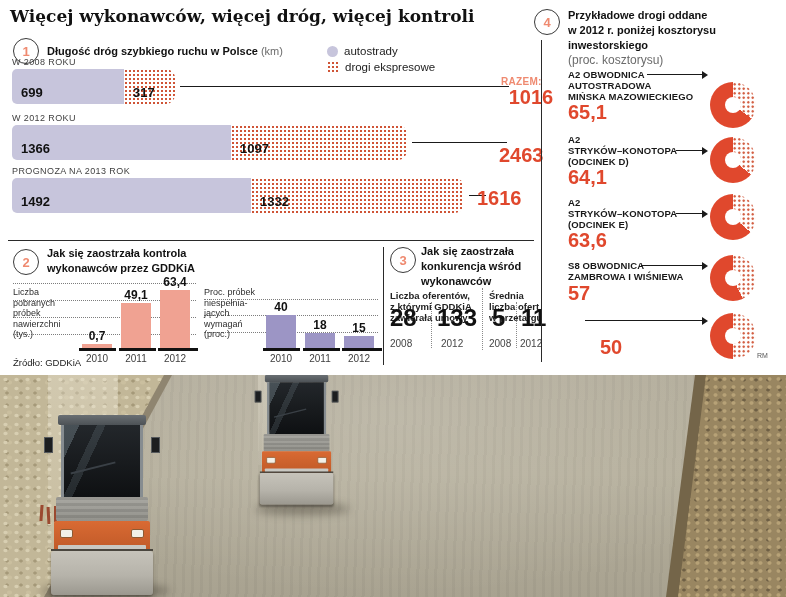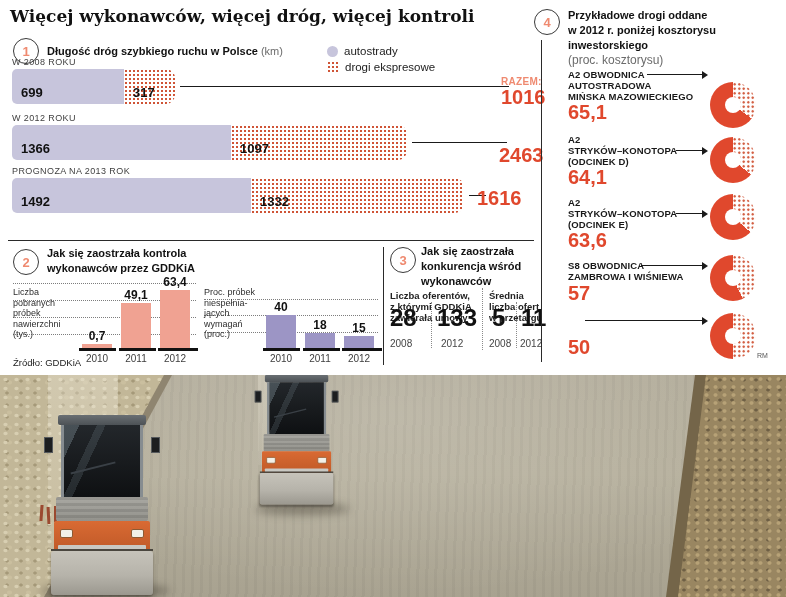--- a/index.html
+++ b/index.html
@@ -26,21 +26,21 @@
   
   .hrow{position:absolute;left:12px;width:540px;}
   .rlabel{font-size:9px;color:#3f3f3f;letter-spacing:.4px;}
   .barwrap{position:relative;margin-top:2px;height:35px;display:flex;}
   .seg{position:relative;height:35px;box-sizing:border-box;}
   .seg.solid{background:#c7c5dc;border-radius:5px 0 0 5px;}
   .seg.dotted{background:radial-gradient(#cf5436 1px,rgba(0,0,0,0) 1.35px);
               background-size:4px 4px;border-radius:0 9px 9px 0;}
   .segval{position:absolute;left:9px;bottom:4px;font-size:13px;font-weight:bold;color:#111;}
   .leader{position:absolute;top:17px;height:1px;background:#1a1a1a;}
-  .total-num{font-size:20px;font-weight:bold;color:#e0482d;line-height:20px;}
+  .total-num{font-size:20px;font-weight:bold;color:#e0482d;line-height:20px;text-align:center;}
   .razem-label{font-size:10px;font-weight:bold;color:#ef8a70;letter-spacing:.3px;}
 
   .hline{position:absolute;height:1px;background:#2a2a2a;}
   .vline{position:absolute;width:1px;background:#2a2a2a;}
   .dottedv{position:absolute;width:0;border-left:1px dotted #8a8a8a;}
   .gridline{position:absolute;height:0;border-top:1px dotted #7d7d7d;}
 
   
   .axis-label{font-size:9px;line-height:10.5px;color:#2e2e2e;}
   .vchart{position:absolute;display:flex;align-items:flex-end;gap:9px;}
@@ -322,21 +322,21 @@
     <div class="arrowhead" style="left:702px;top:210px;"></div>
     <div class="donut" style="left: 710px; top: 194px; background: conic-gradient(rgba(0, 0, 0, 0) 0%, rgba(0, 0, 0, 0) 36.4%, rgb(224, 72, 45) 36.4%, rgb(224, 72, 45) 100%) 0% 0% / 100% 100%, radial-gradient(rgb(207, 84, 54) 1px, rgba(0, 0, 0, 0) 1.35px) 0% 0% / 4.5px 4.5px;"></div>
 
     <div class="abs road-label prelines" style="left:568px;top:260px;">S8 OBWODNICA
 ZAMBROWA I WIŚNIEWA</div>
     <div class="abs road-val" style="left:568px;top:283px;">57</div>
     <div class="lline" style="left:641px;top:265px;width:63px;"></div>
     <div class="arrowhead" style="left:702px;top:262px;"></div>
     <div class="donut" style="left: 710px; top: 255px; background: conic-gradient(rgba(0, 0, 0, 0) 0%, rgba(0, 0, 0, 0) 43%, rgb(224, 72, 45) 43%, rgb(224, 72, 45) 100%) 0% 0% / 100% 100%, radial-gradient(rgb(207, 84, 54) 1px, rgba(0, 0, 0, 0) 1.35px) 0% 0% / 4.5px 4.5px;"></div>
 
-    <div class="abs road-val" style="left:568px;top:337px;">50</div>
+    <div class="abs road-val" style="left:600px;top:337px;">50</div>
     <div class="lline" style="left:585px;top:320px;width:119px;"></div>
     <div class="arrowhead" style="left:702px;top:317px;"></div>
     <div class="donut" style="left: 710px; top: 313px; background: conic-gradient(rgba(0, 0, 0, 0) 0%, rgba(0, 0, 0, 0) 50%, rgb(224, 72, 45) 50%, rgb(224, 72, 45) 100%) 0% 0% / 100% 100%, radial-gradient(rgb(207, 84, 54) 1px, rgba(0, 0, 0, 0) 1.35px) 0% 0% / 4.5px 4.5px;"></div>
 
     <div class="abs credit" style="left:757px;top:352px;">RM</div>
   </div>
 
   <div class="photo">
     <div class="shoulderL-dark"></div>
     <div class="shoulderL"></div>

